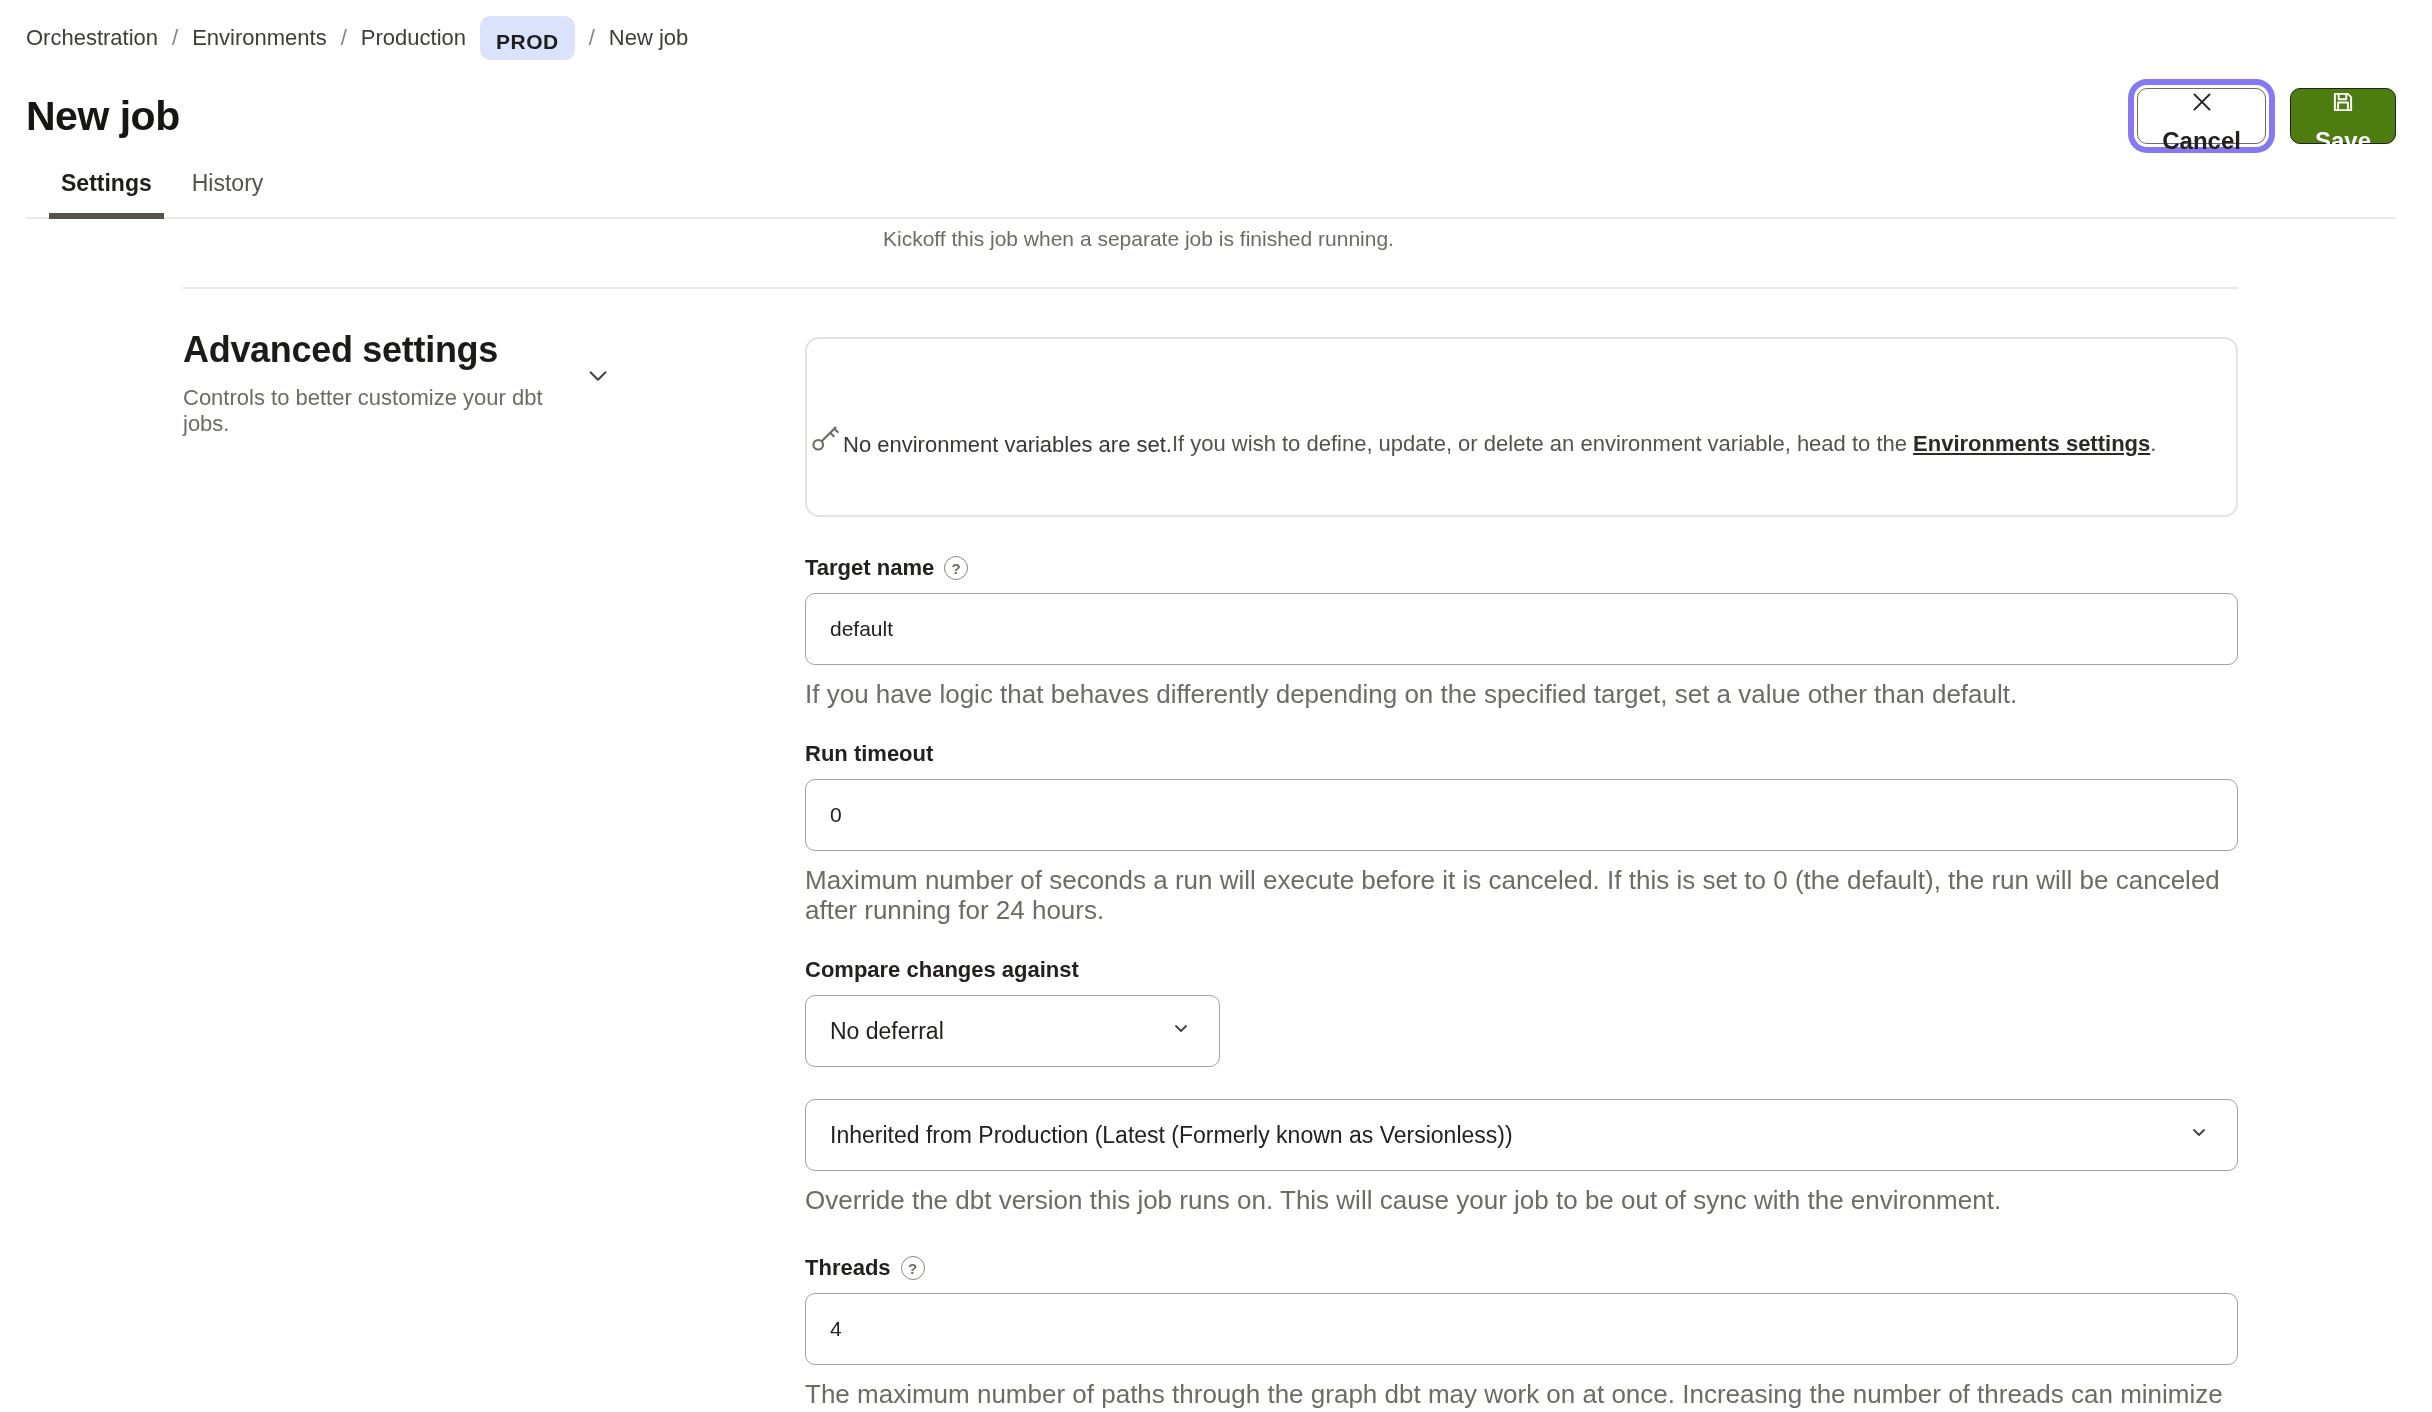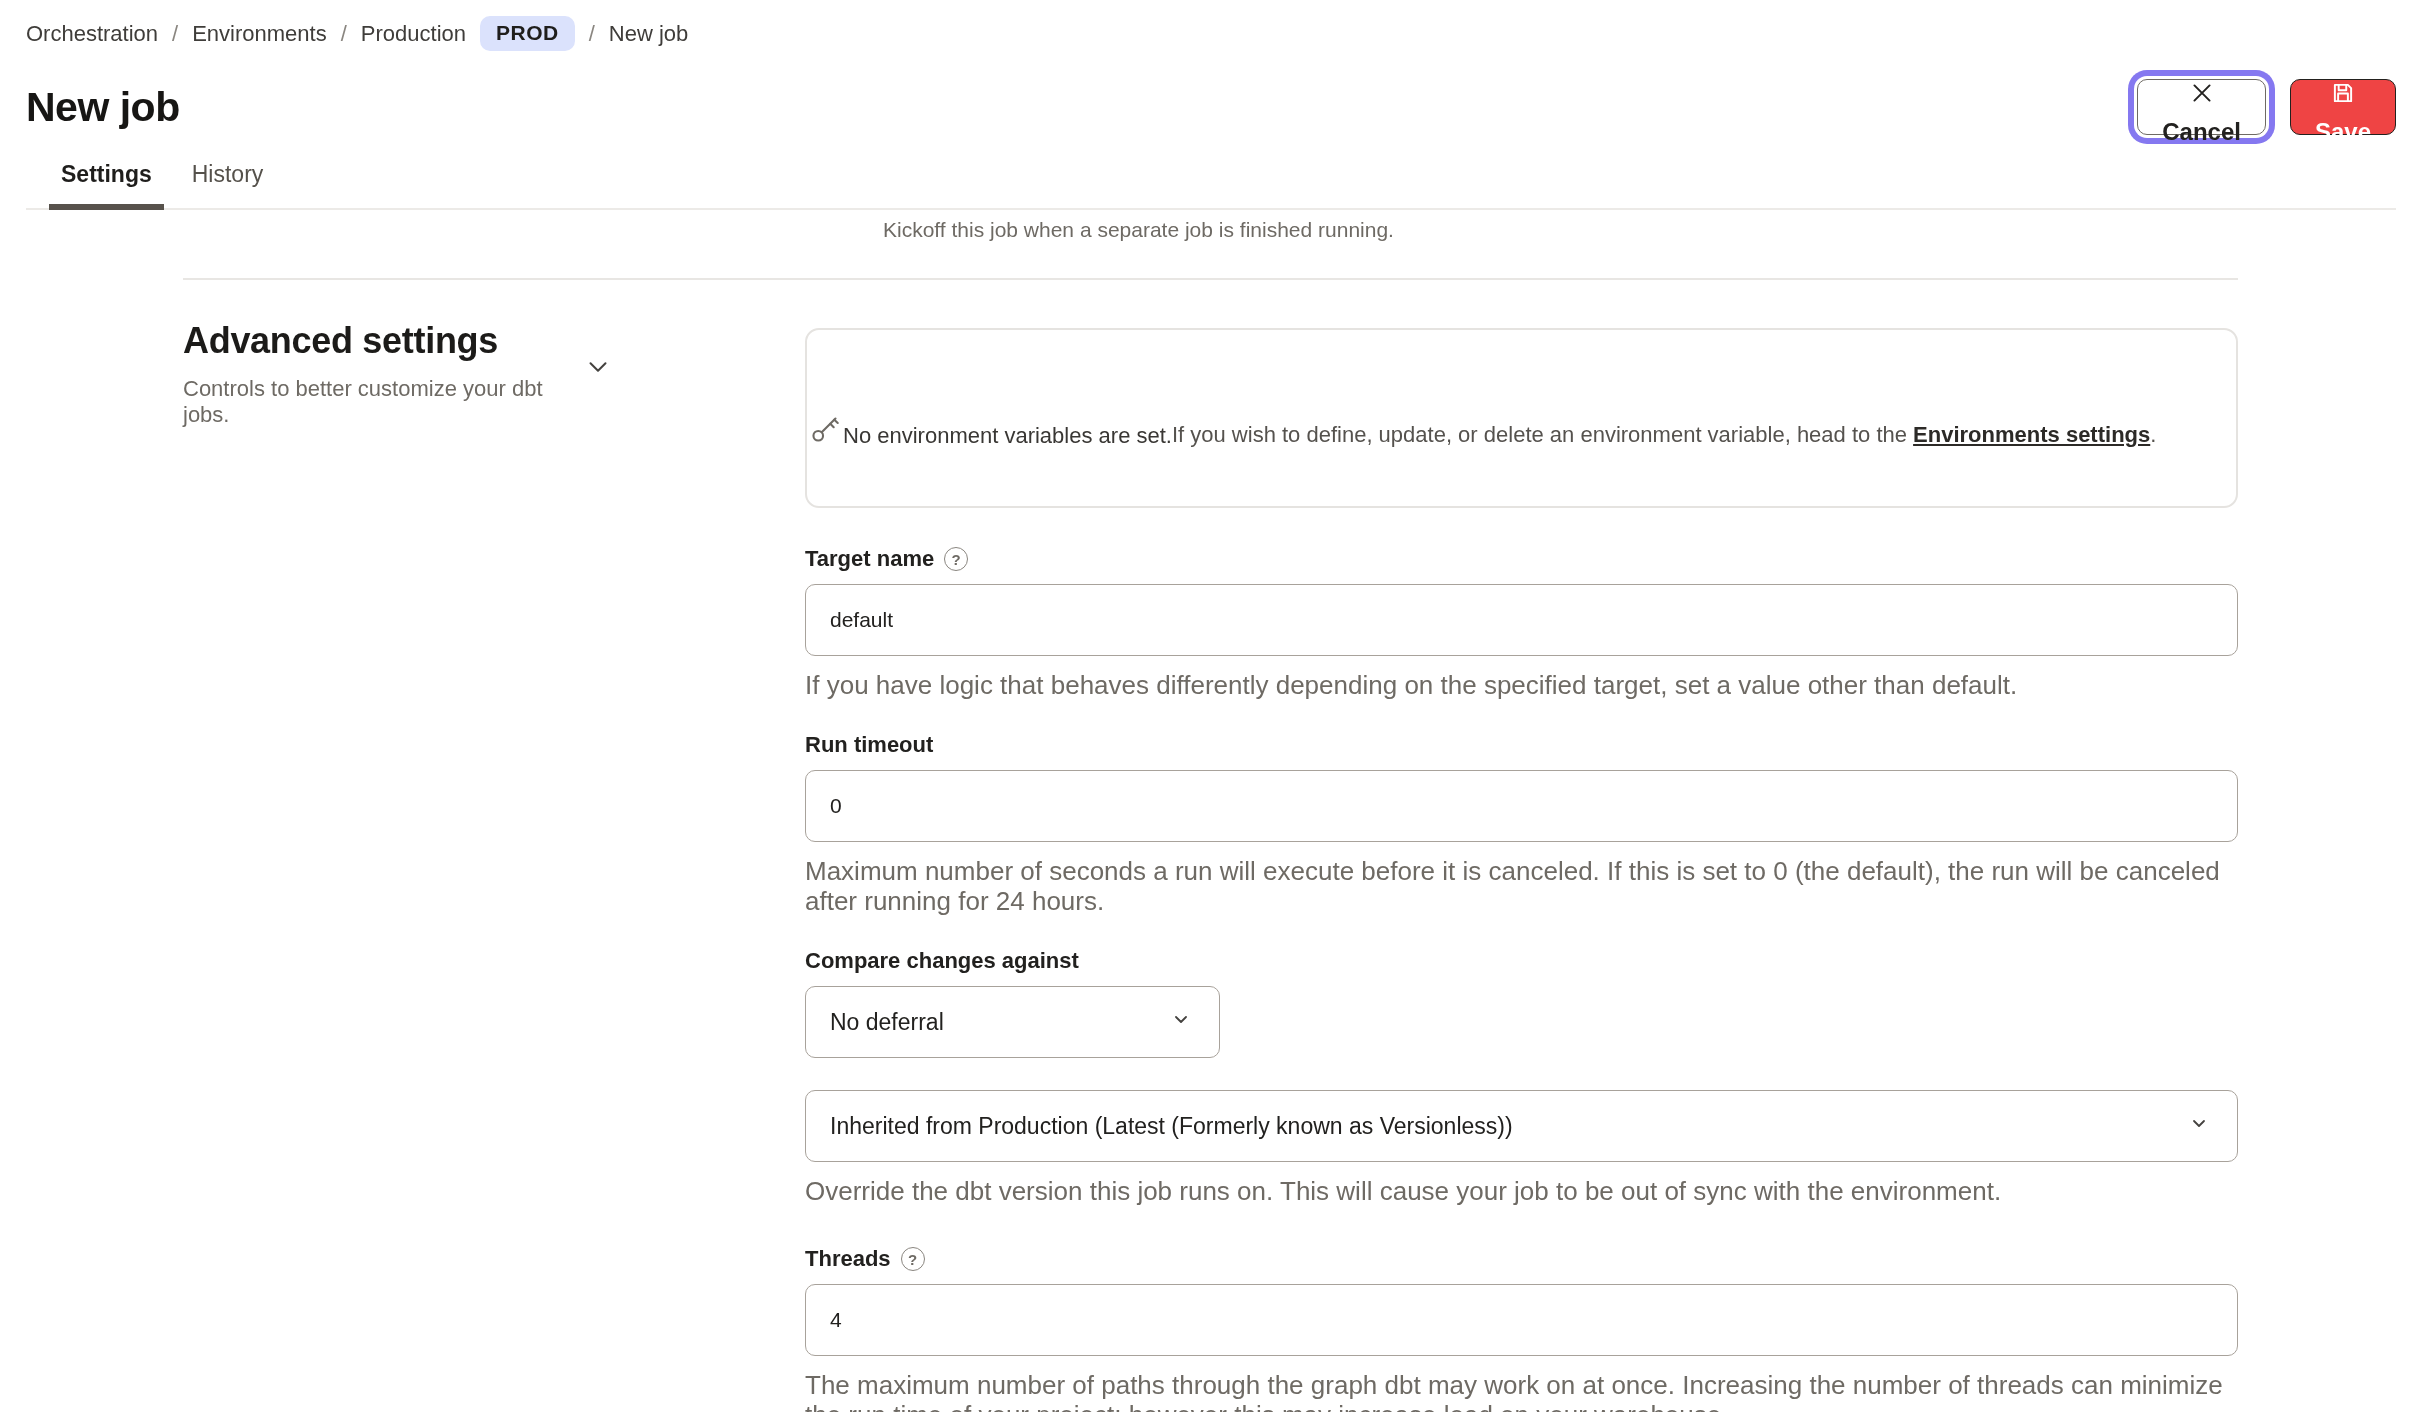--- a/index.html
+++ b/index.html
@@ -6,32 +6,32 @@
   html,body { width:2432px; height:1412px; background:#ffffff; overflow:hidden;
               font-family:"Liberation Sans", sans-serif; color:#22211f; }
 
   
   .topbar { padding:16px 36px 0 26px; }
 
   .breadcrumb { display:flex; align-items:center; gap:14px; font-size:22px; color:#3f3d3a; }
   .crumb { cursor:pointer; }
   .crumb-sep { color:#8a8680; }
   .crumb-badge { background:#dbe2fc; color:#1f1e1c; font-weight:700; font-size:21px;
-                 padding:5px 16px 6px; border-radius:10px; letter-spacing:.5px; }
+                 padding:14px 16px 6px; border-radius:10px; letter-spacing:.5px; }
 
   .title-row { margin-top:28px; display:flex; align-items:center; justify-content:space-between; }
   .page-title { font-size:41px; font-weight:700; color:#171614; letter-spacing:-0.5px; }
 
   .actions { display:flex; align-items:center; gap:18px; }
   .btn { display:flex; align-items:center; gap:12px; height:56px; padding:0 24px;
          border-radius:10px; font-size:24px; font-weight:600; cursor:pointer;
          font-family:"Liberation Sans", sans-serif;flex-direction:column; }
   .btn-cancel { background:#ffffff; color:#22211f; border:1.5px solid #6e6a64;
                 box-shadow:0 0 0 3px #ffffff, 0 0 0 9px #8578f0; margin-right:6px; }
-  .btn-save { background:#ef4444; color:#ffffff; border:1.5px solid #23211e; }
+  .btn-save { background:#4d7c0f; color:#ffffff; border:1.5px solid #23211e; }
   .btn svg { display:block; }
 
   
   .tabs { margin-top:18px; padding-left:23px; border-bottom:2px solid #eceae7;
           display:flex; gap:16px; }
   .tab { font-size:23px; padding:8px 12px 16px; margin-bottom:-2px; cursor:pointer;
          border-bottom:6px solid transparent; color:#55514b; }
   .tab.active { color:#1f1e1c; font-weight:600; border-bottom-color:#57524c; }
 
   

